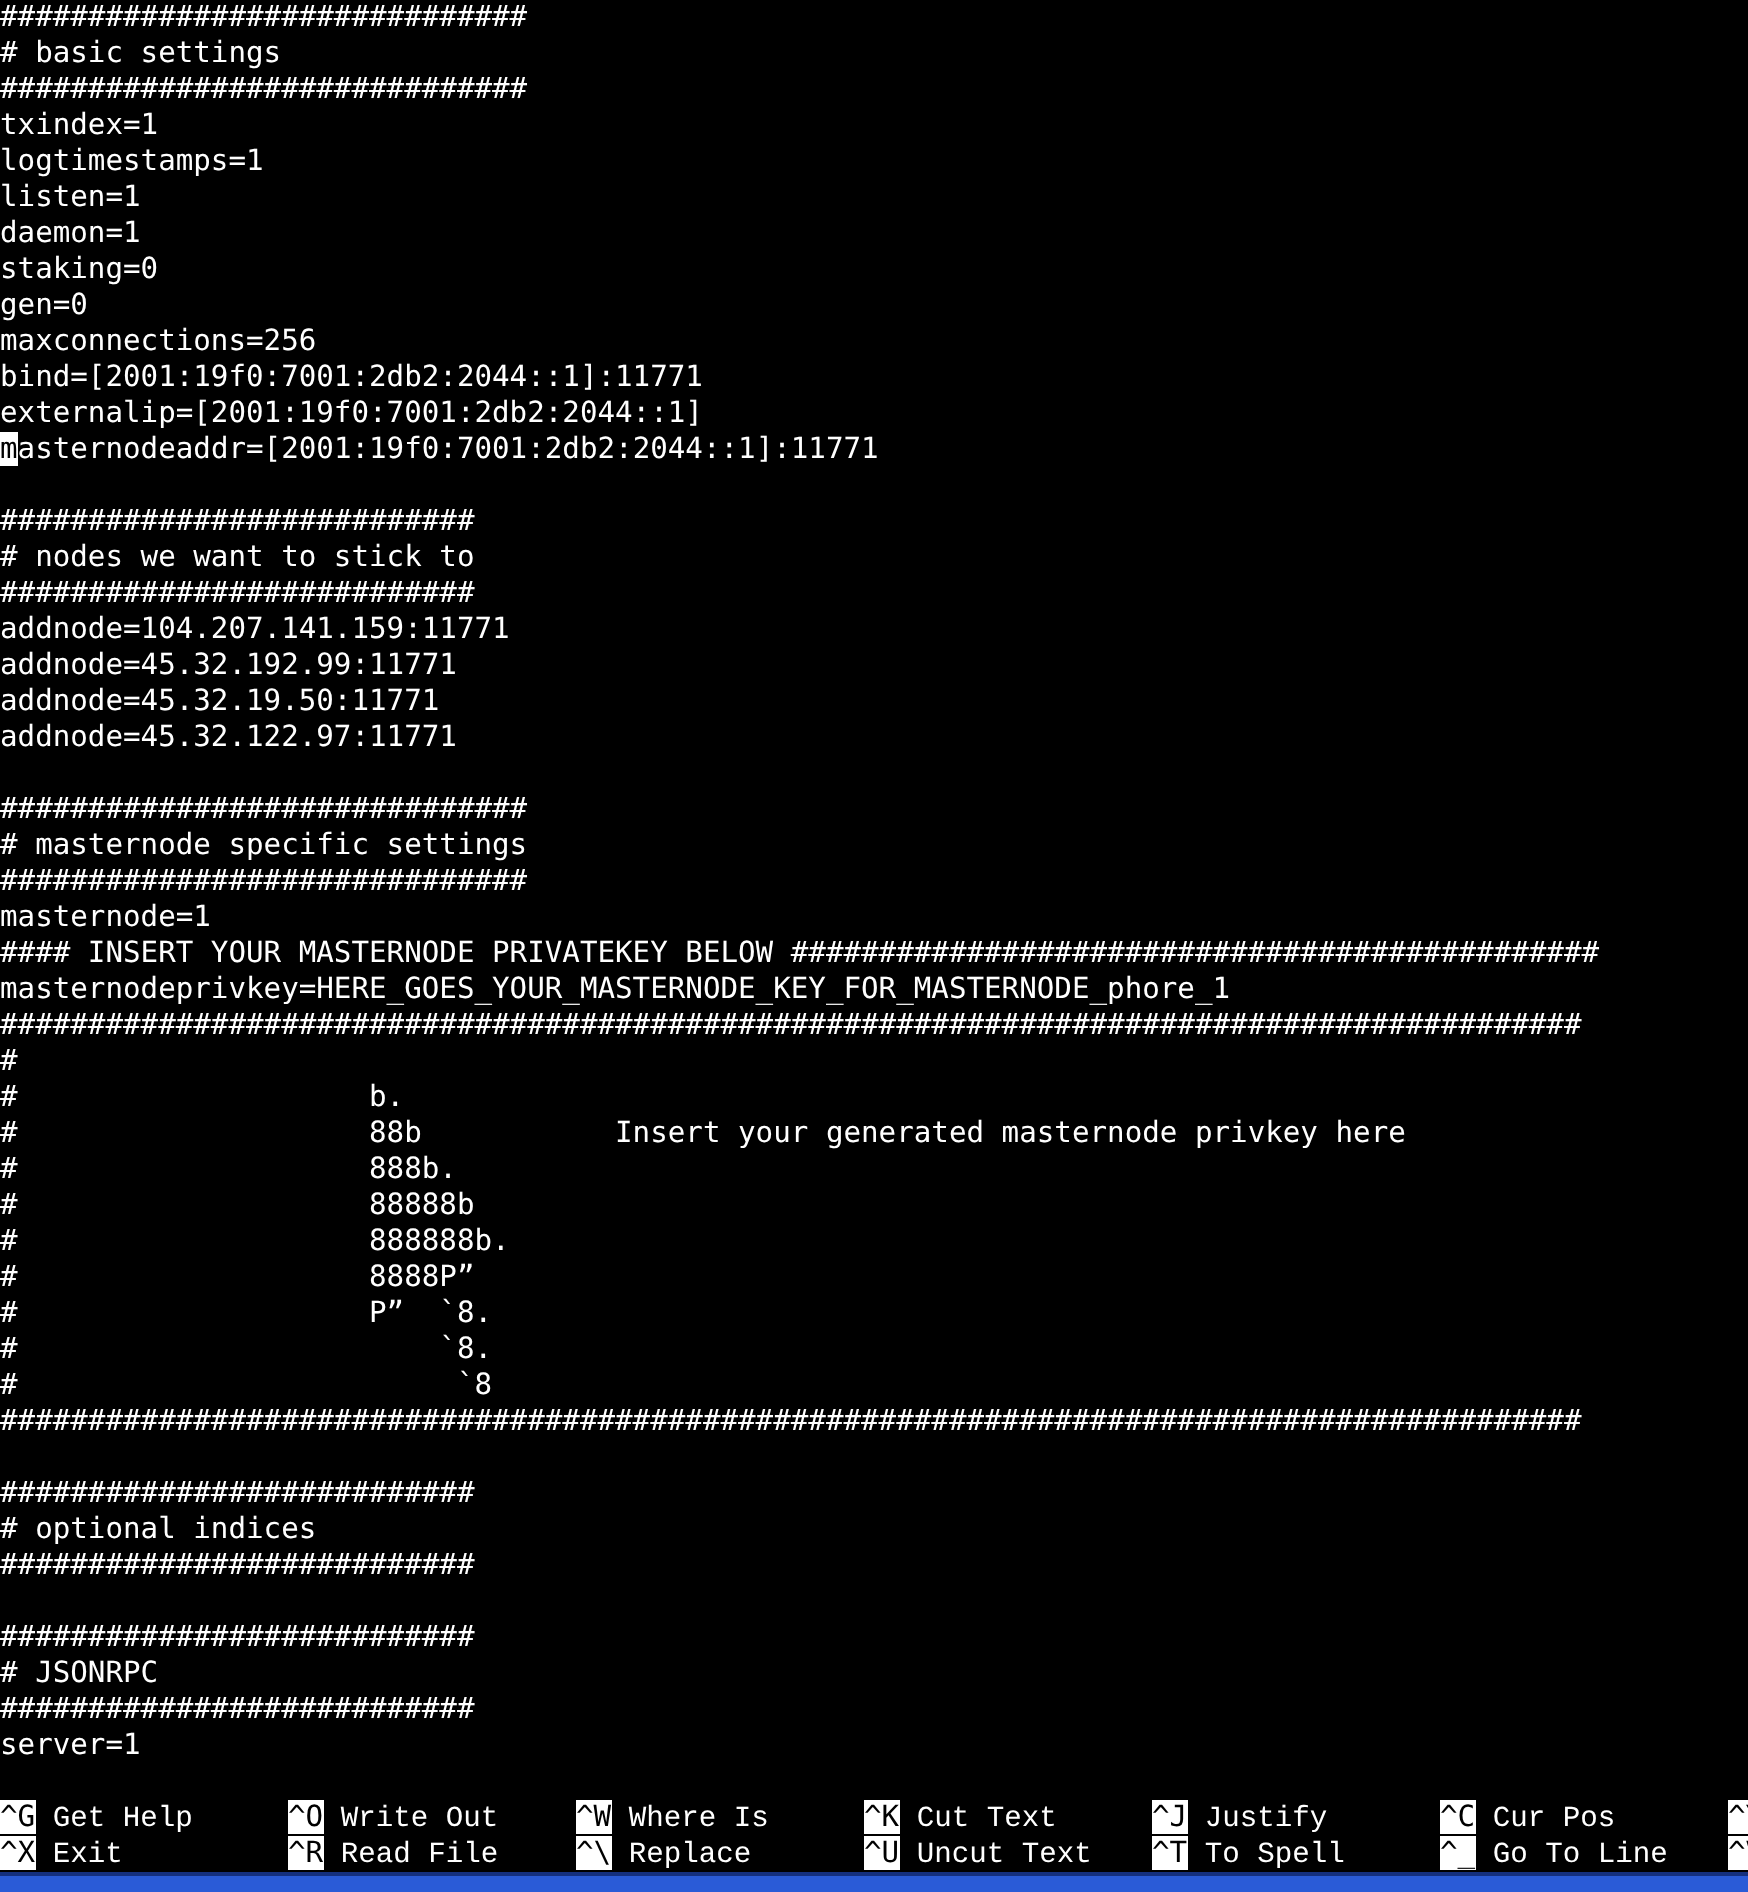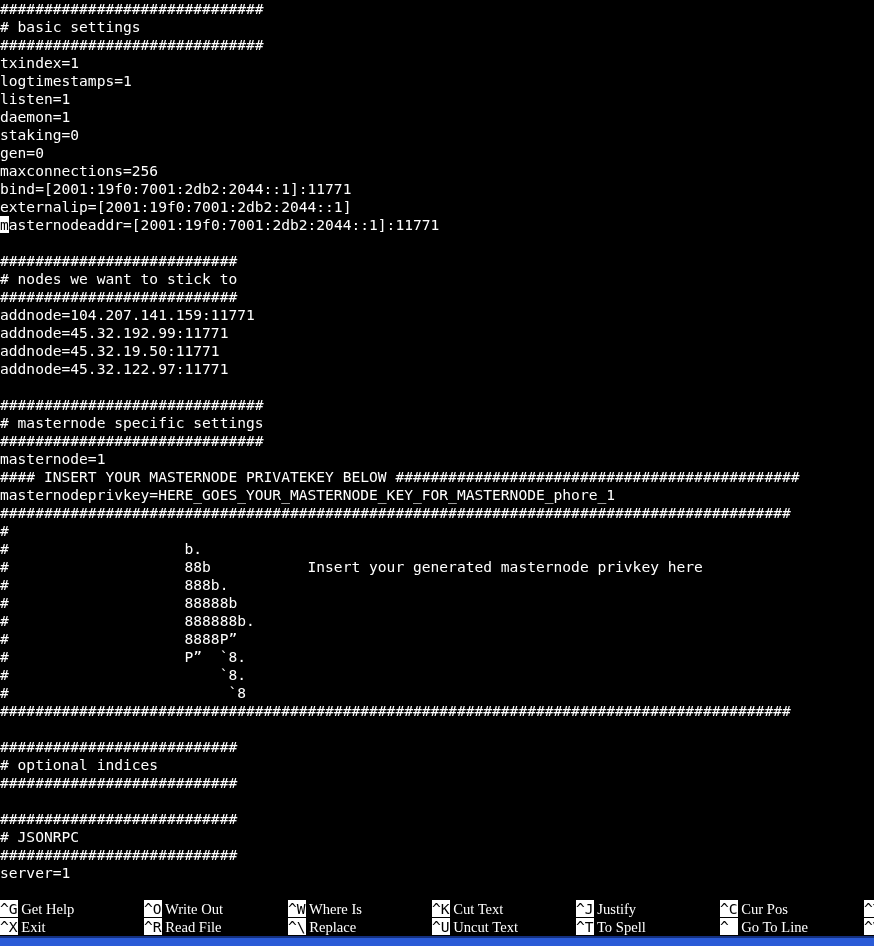--- a/index.html
+++ b/index.html
@@ -72,21 +72,21 @@
     vertical-align: top;
   }
   .keycap {
     background: #ffffff;
     color: #000000;
     font-family: "DejaVu Sans Mono", "Liberation Mono", monospace;
     font-size: 14.6px;
   }
   .keylabel {
     color: #ffffff;
-    font-family: Liberation Serif, serif;
+    font-family: Liberation Mono, monospace;
     font-size: 14.6px;
   }
   #taskbar {
     position: absolute;
     left: 0;
     bottom: 0;
     width: 874px;
     height: 10px;
     background: #2a5bd7;
     border-top: 2px solid #14307f;

